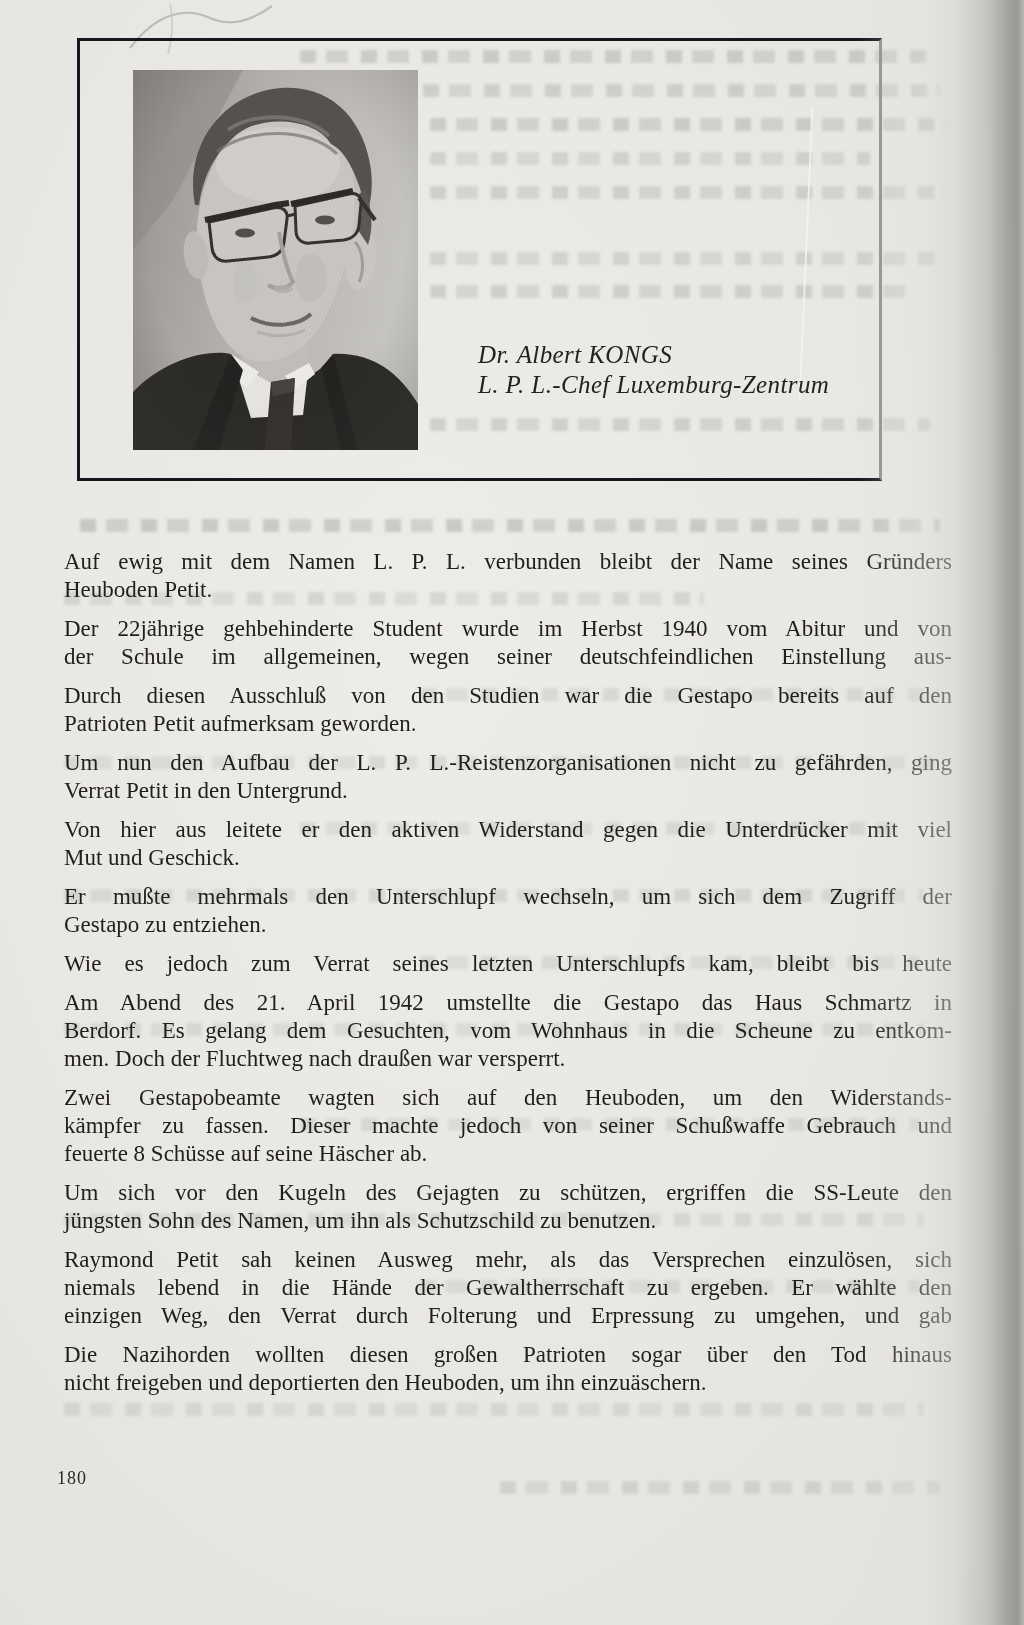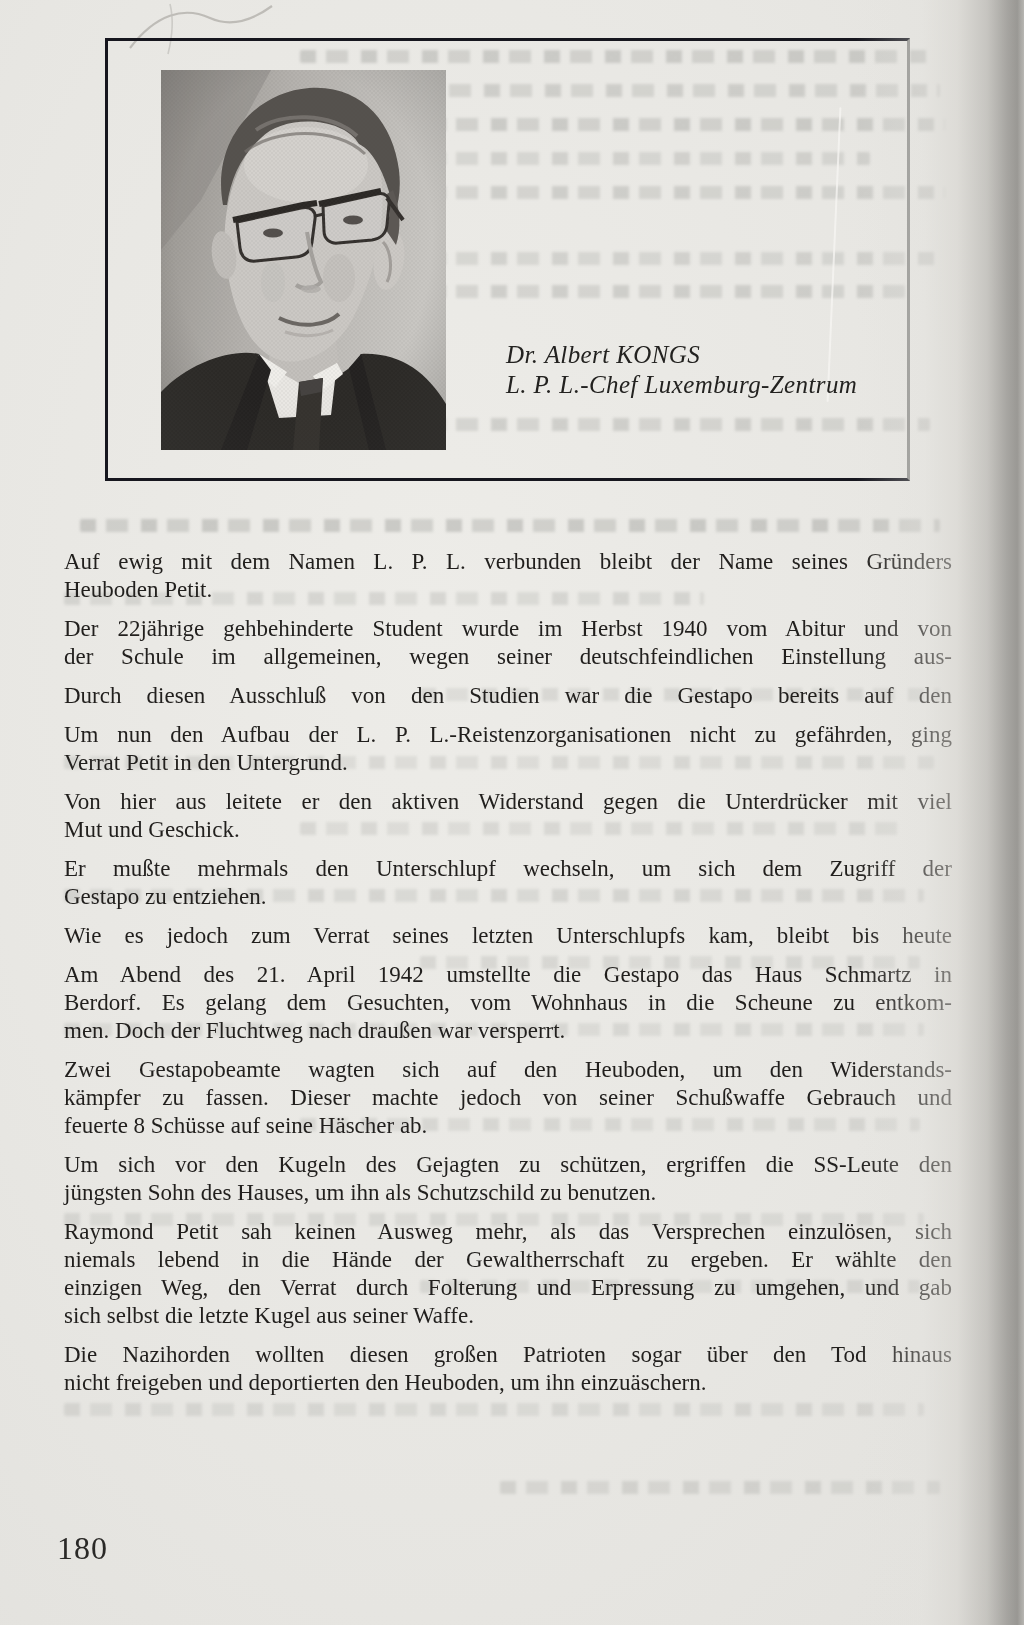--- a/index.html
+++ b/index.html
@@ -9,21 +9,20 @@
     font-family:"Liberation Serif","DejaVu Serif",serif;
     color:#211f1d;
   }
   
   .frame {
     position:absolute; left:77px; top:38px; width:805px; height:443px;
     box-sizing:border-box;
     border:3px solid #16161e;
     border-right-color:#8d8d8a;
     z-index:2;
-    margin-left:28px;
   }
   .portrait { position:absolute; left:53px; top:29px; width:285px; height:380px; display:block; }
   .scratch {
     position:absolute; left:725px; top:66px; width:2px; height:295px;
     background:rgba(247,246,243,.75); transform:rotate(2.5deg); border-radius:2px;
   }
   .caption {
     position:absolute; left:398px; top:299px;
     font-style:italic; font-size:25px; line-height:30px; color:#232220;
     letter-spacing:.4px; white-space:nowrap;
@@ -42,22 +41,22 @@
   
   .article { position:absolute; left:64px; top:548px; width:888px; z-index:2; }
   .para { margin:0 0 11px 0; }
   .line {
     font-size:23px; line-height:28px;
     text-align:justify; text-align-last:justify;
     white-space:normal;
   }
   .line.last { text-align-last:left; }
   .pagenum {
-    position:absolute; left:57px; top:1530px;
-    font-size:32px; color:#2a2927; z-index:2; letter-spacing:1px;
+    position:absolute; left:57px; top:1468px;
+    font-size:18px; color:#2a2927; z-index:2; letter-spacing:1px;
   }
   .pencil { position:absolute; left:118px; top:0px; z-index:1; }
   
   .gutter {
     position:absolute; right:0; top:0; width:168px; height:100%;
     background: linear-gradient(90deg,
       rgba(231,230,226,0) 0%,
       rgba(226,225,221,.35) 40%,
       rgba(214,212,207,.55) 60%,
       rgba(178,176,171,.60) 78%,
@@ -177,20 +176,21 @@
       <div class="para">
         <div class="line">Auf ewig mit dem Namen L. P. L. verbunden bleibt der Name seines Gründers</div>
         <div class="line last">Heuboden Petit.</div>
       </div>
       <div class="para">
         <div class="line">Der 22jährige gehbehinderte Student wurde im Herbst 1940 vom Abitur und von</div>
         <div class="line">der Schule im allgemeinen, wegen seiner deutschfeindlichen Einstellung aus-</div>
       </div>
       <div class="para">
         <div class="line">Durch diesen Ausschluß von den Studien war die Gestapo bereits auf den</div>
+        <div class="line last">Patrioten Petit aufmerksam geworden.</div>
       </div>
       <div class="para">
         <div class="line">Um nun den Aufbau der L. P. L.-Reistenzorganisationen nicht zu gefährden, ging</div>
         <div class="line last">Verrat Petit in den Untergrund.</div>
       </div>
       <div class="para">
         <div class="line">Von hier aus leitete er den aktiven Widerstand gegen die Unterdrücker mit viel</div>
         <div class="line last">Mut und Geschick.</div>
       </div>
       <div class="para">
@@ -205,27 +205,26 @@
         <div class="line">Berdorf. Es gelang dem Gesuchten, vom Wohnhaus in die Scheune zu entkom-</div>
         <div class="line last">men. Doch der Fluchtweg nach draußen war versperrt.</div>
       </div>
       <div class="para">
         <div class="line">Zwei Gestapobeamte wagten sich auf den Heuboden, um den Widerstands-</div>
         <div class="line">kämpfer zu fassen. Dieser machte jedoch von seiner Schußwaffe Gebrauch und</div>
         <div class="line last">feuerte 8 Schüsse auf seine Häscher ab.</div>
       </div>
       <div class="para">
         <div class="line">Um sich vor den Kugeln des Gejagten zu schützen, ergriffen die SS-Leute den</div>
-        <div class="line last">jüngsten Sohn des Hauses, um ihn als Schutzschild zu benutzen.</div>
+        <div class="line last">jüngsten Sohn des Namen, um ihn als Schutzschild zu benutzen.</div>
       </div>
       <div class="para">
         <div class="line">Raymond Petit sah keinen Ausweg mehr, als das Versprechen einzulösen, sich</div>
         <div class="line">niemals lebend in die Hände der Gewaltherrschaft zu ergeben. Er wählte den</div>
         <div class="line">einzigen Weg, den Verrat durch Folterung und Erpressung zu umgehen, und gab</div>
-        <div class="line last">sich selbst die letzte Kugel aus seiner Waffe.</div>
       </div>
       <div class="para">
         <div class="line">Die Nazihorden wollten diesen großen Patrioten sogar über den Tod hinaus</div>
         <div class="line last">nicht freigeben und deportierten den Heuboden, um ihn einzuäschern.</div>
       </div>
     </div>
 
   <div class="pagenum">180</div>
 
   <div class="gutter"></div>

